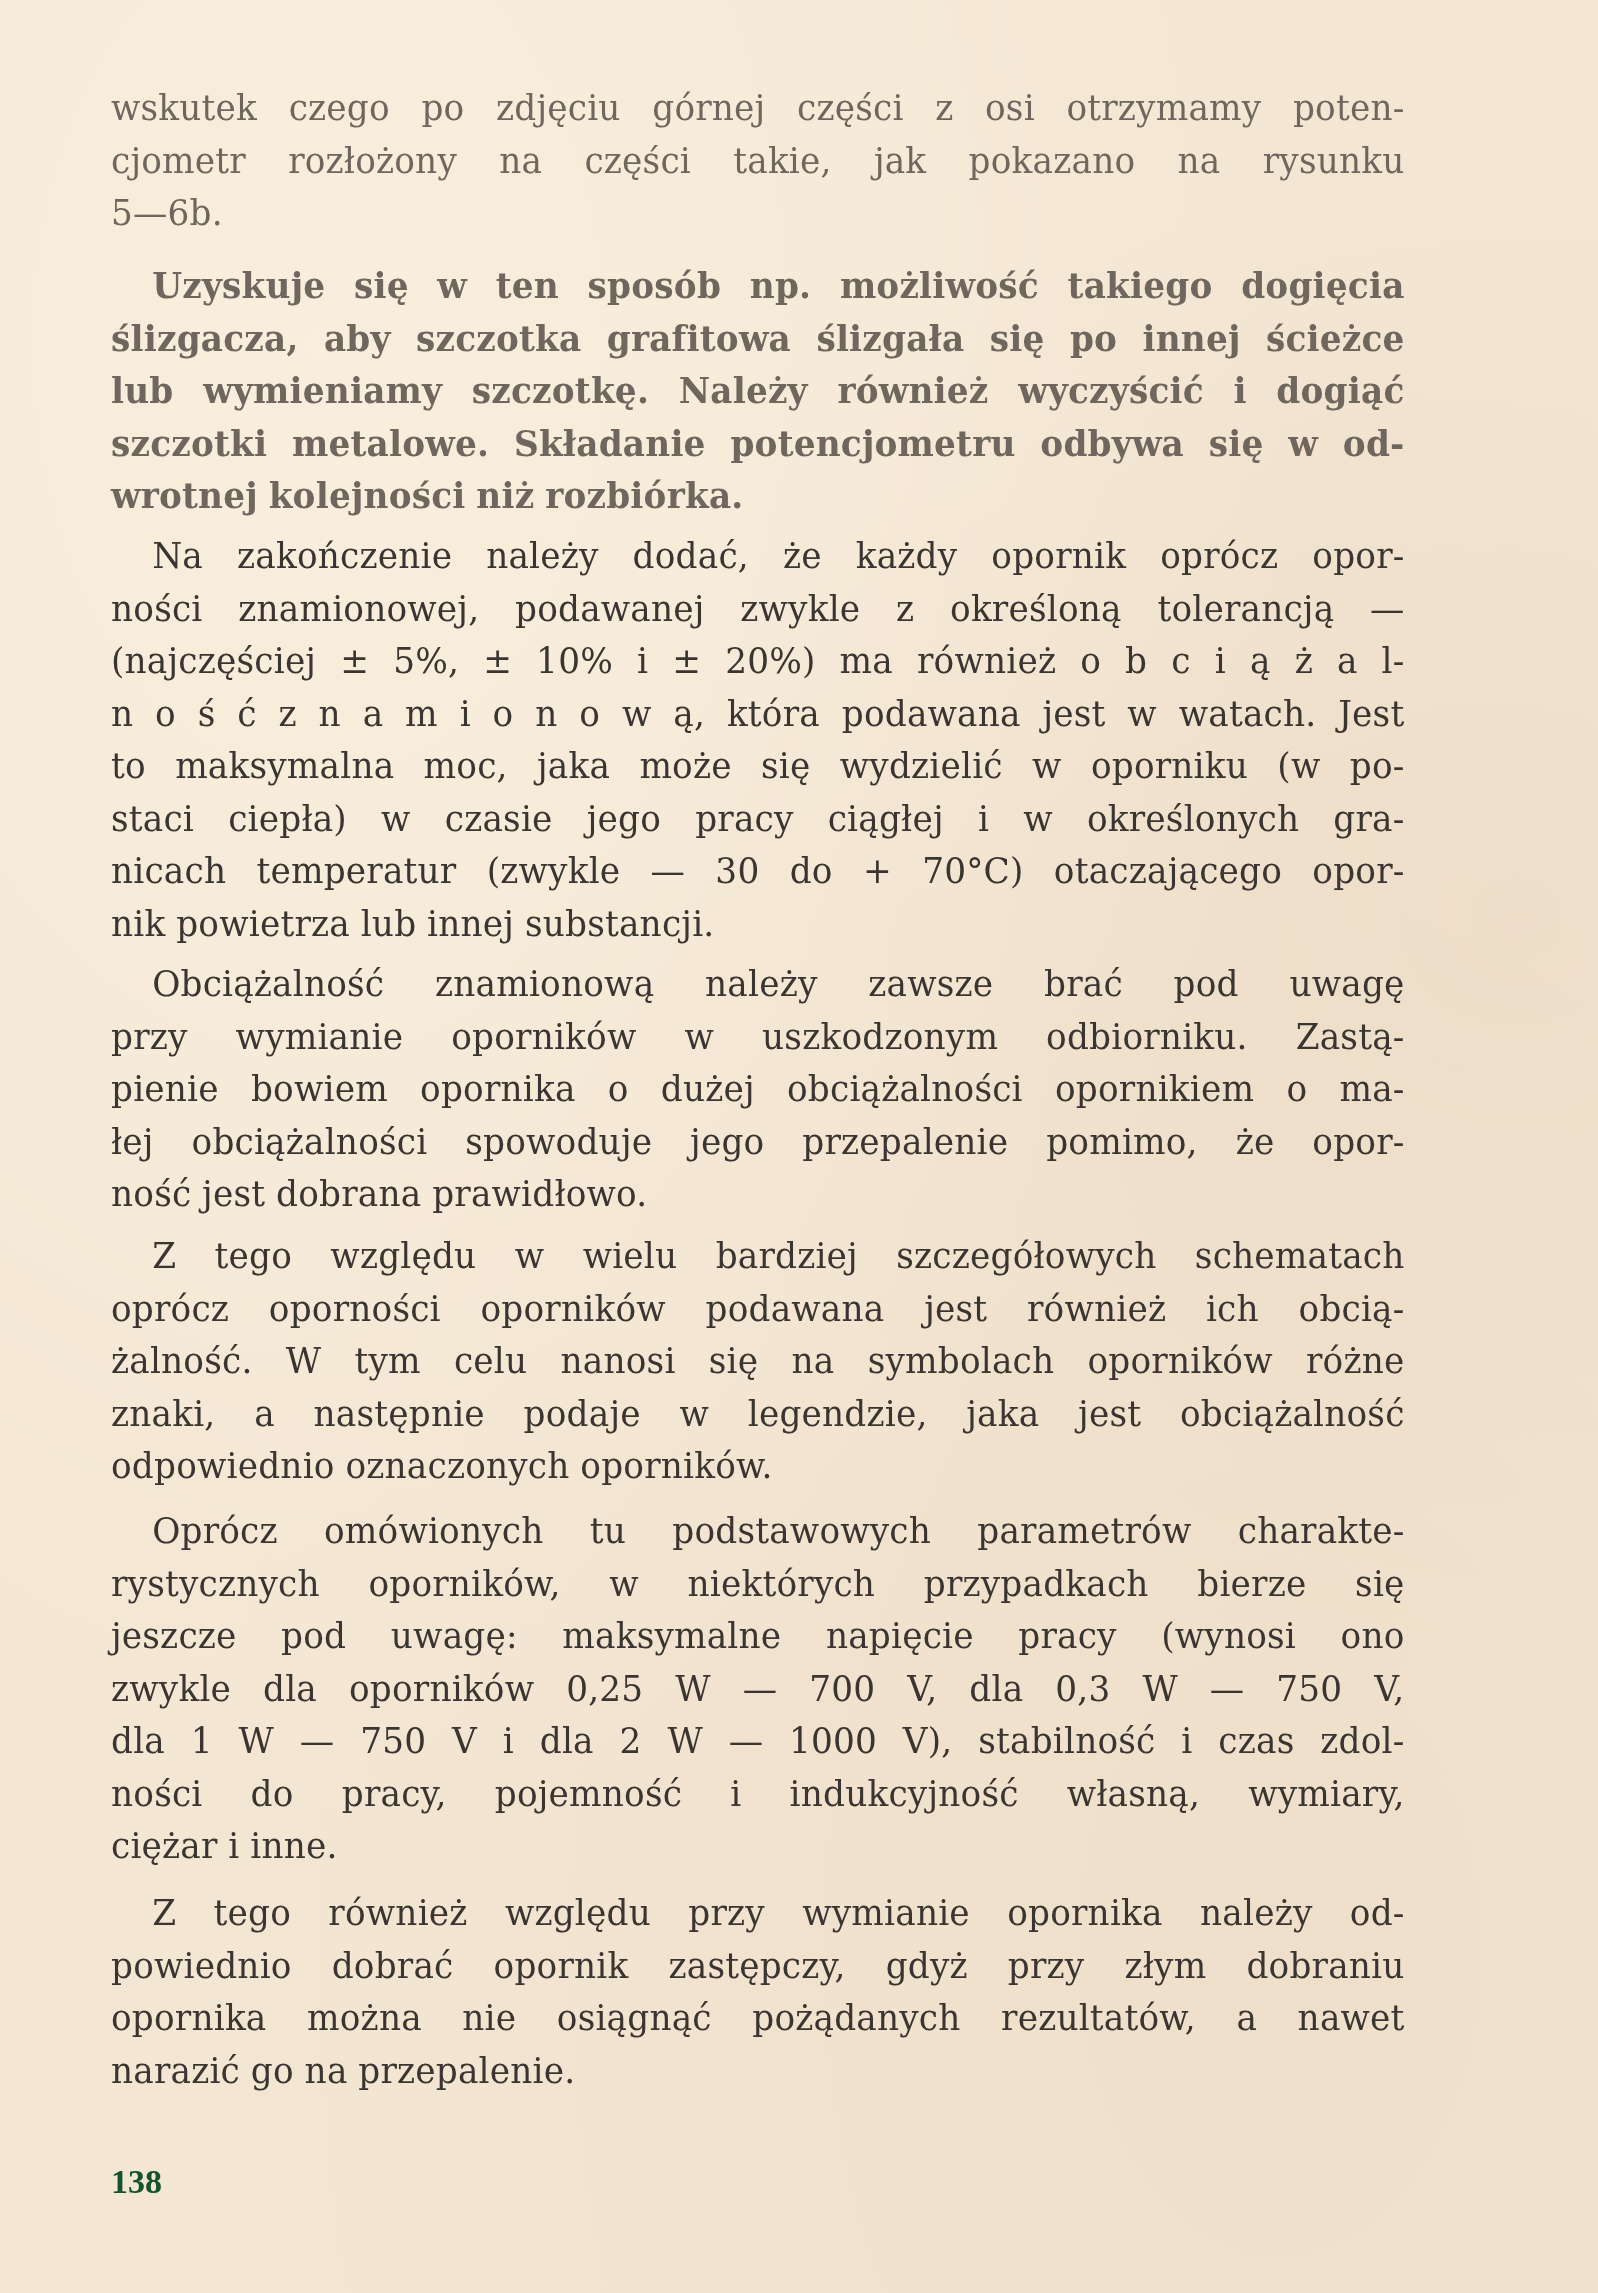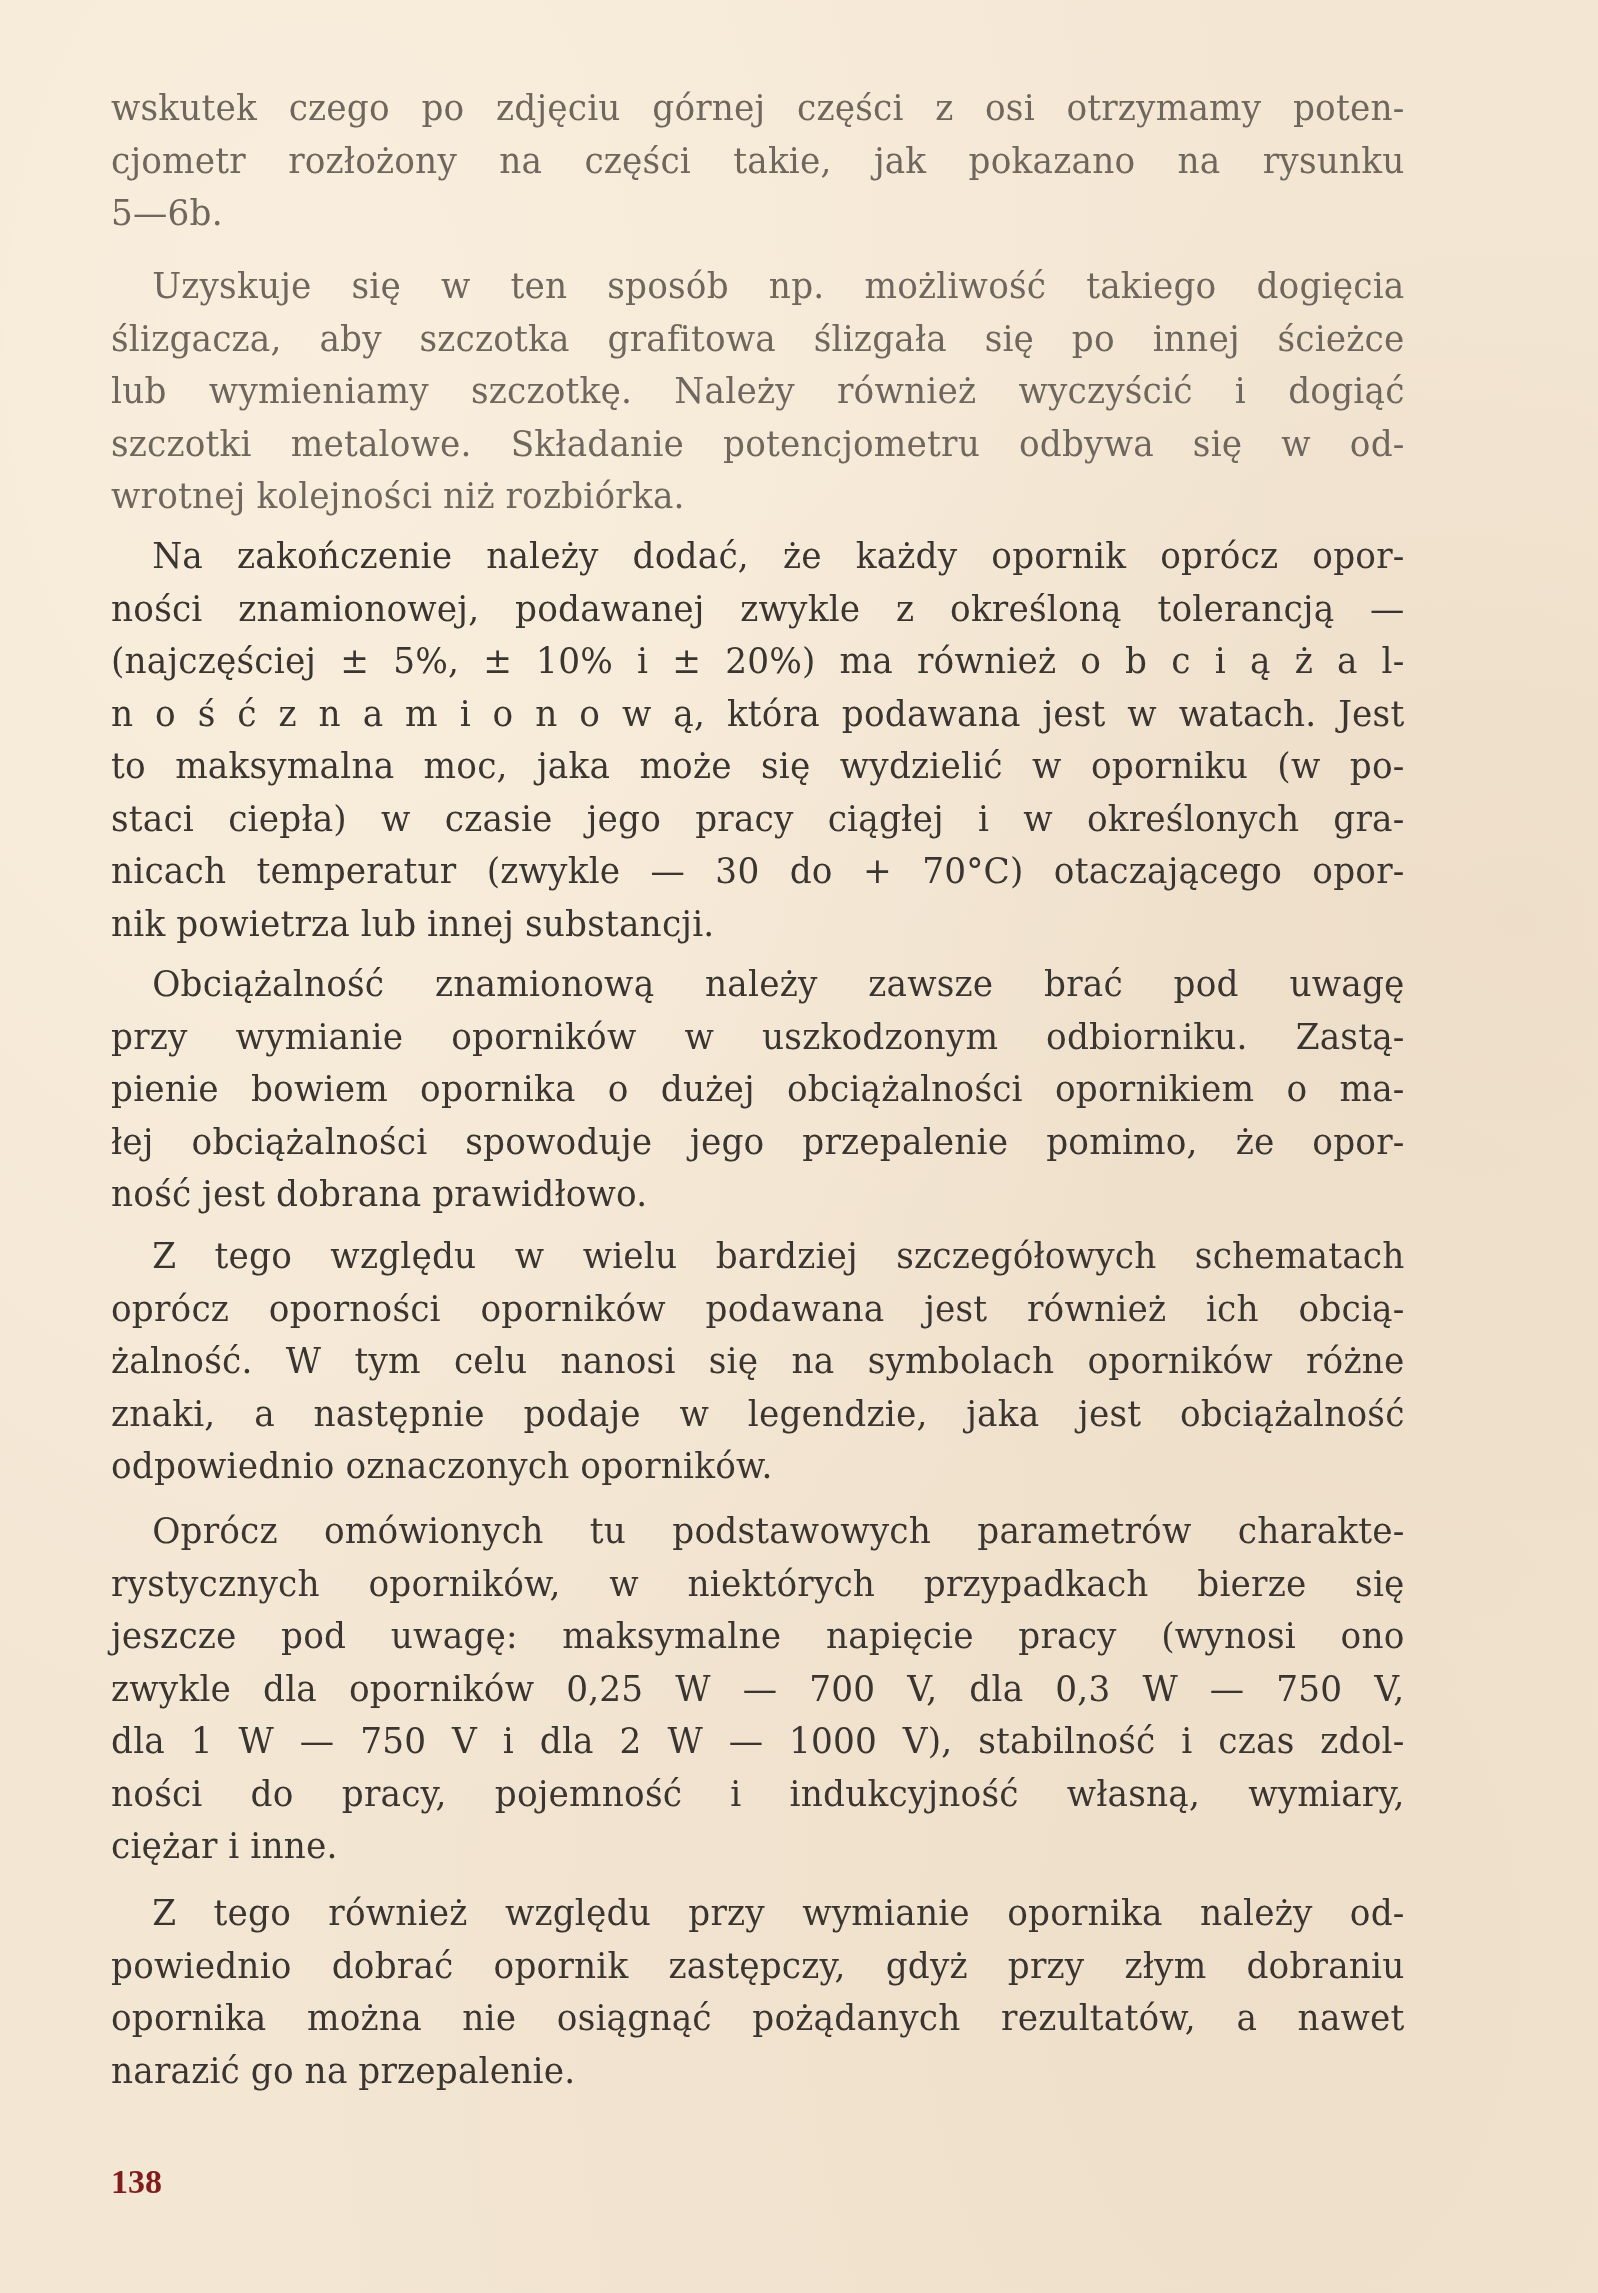--- a/index.html
+++ b/index.html
@@ -50,21 +50,21 @@
     }
     .line span.w { display: inline-block; }
     .line.last span.w { margin-right: 11px; }
     .faded { color: #6f675e; }
     .page-number {
       position: absolute;
       left: 111px;
       top: 2163px;
       font-size: 34px;
       font-weight: bold;
-      color: #7f1d1d;
+      color: #14532d;
       font-family: "Liberation Serif", "DejaVu Serif", serif;
     }
   </style>
 </head>
 <body>
 
 <div class="page">
   <div id="text-body">
       <div class="para" style="top: 82px;">
         <div class="line faded">
@@ -87,21 +87,21 @@
           <span class="w">takie,</span>
           <span class="w">jak</span>
           <span class="w">pokazano</span>
           <span class="w">na</span>
           <span class="w">rysunku</span>
         </div>
         <div class="line last faded">
           <span class="w">5—6b.</span>
         </div>
       </div>
-      <div class="para" style="top: 260px;">
+      <div class="para" style="top: 260px; font-weight: bold;">
         <div class="line indent faded">
           <span class="w">Uzyskuje</span>
           <span class="w">się</span>
           <span class="w">w</span>
           <span class="w">ten</span>
           <span class="w">sposób</span>
           <span class="w">np.</span>
           <span class="w">możliwość</span>
           <span class="w">takiego</span>
           <span class="w">dogięcia</span>

